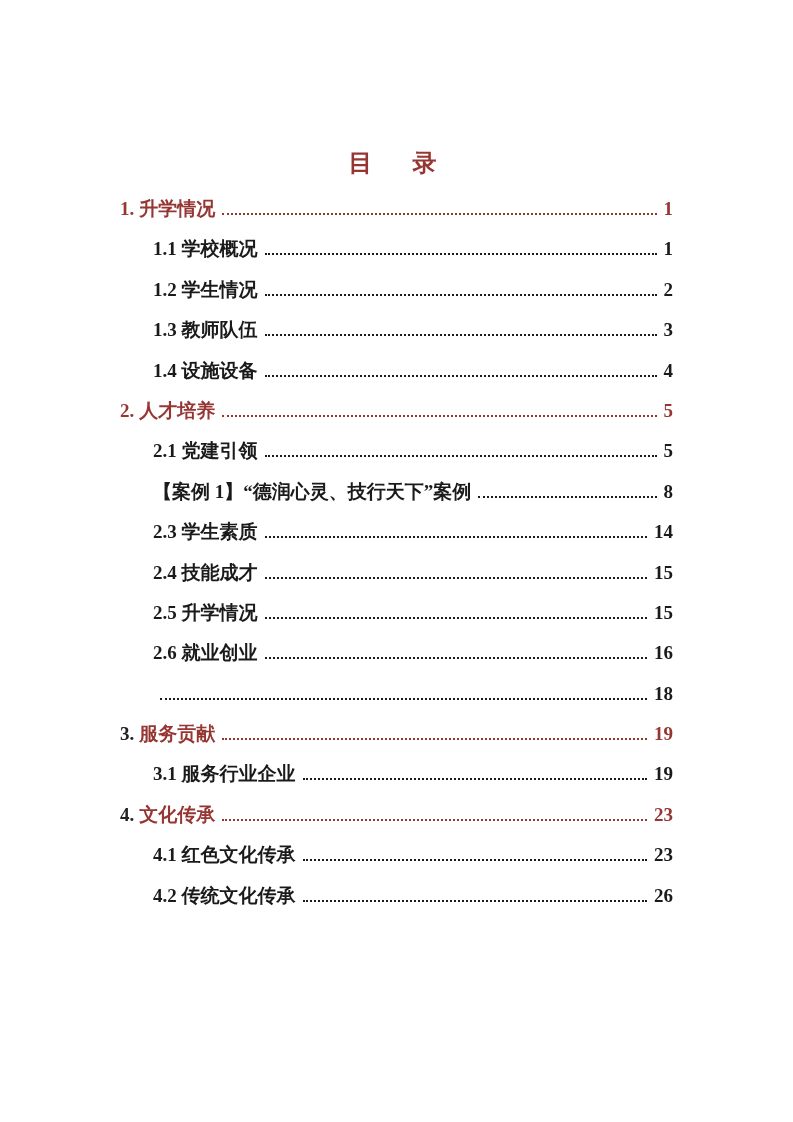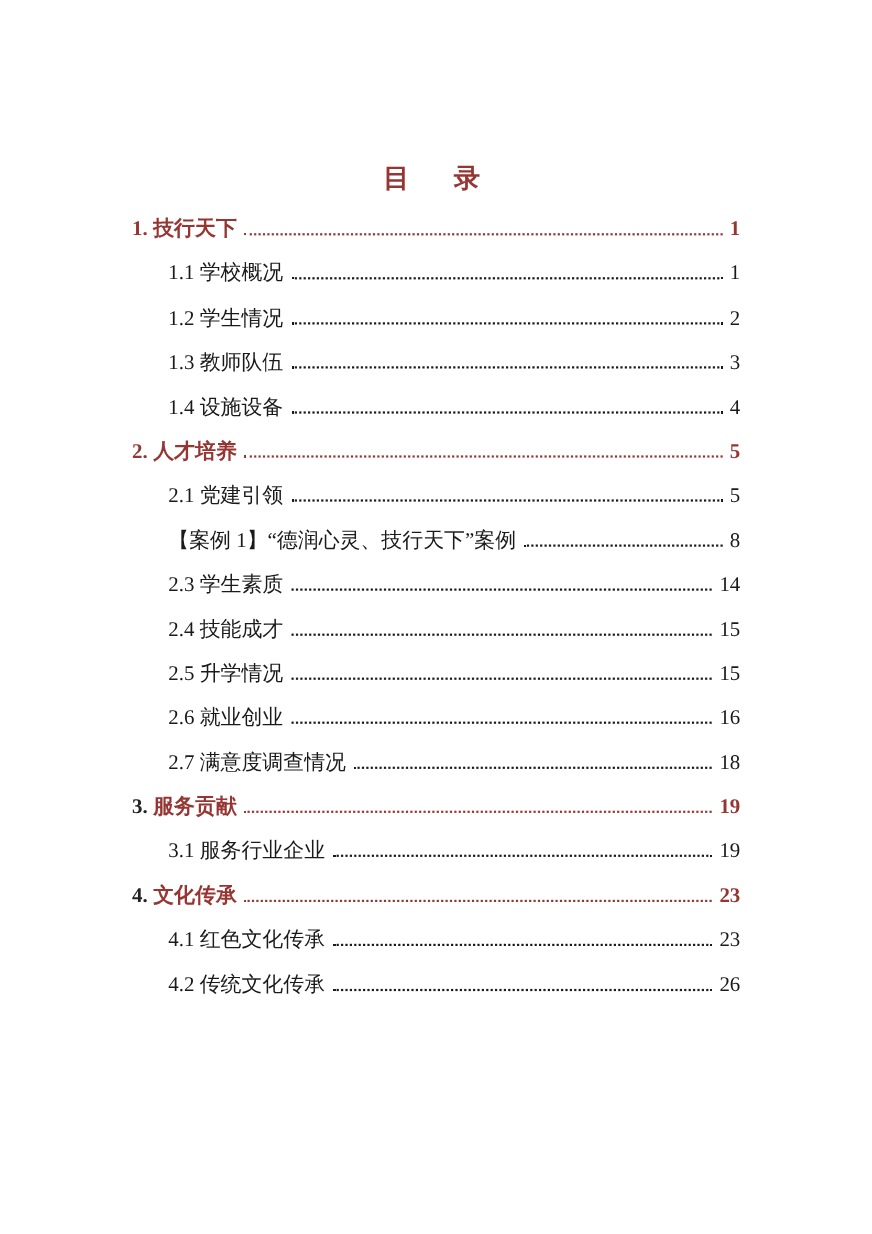--- a/index.html
+++ b/index.html
@@ -32,21 +32,21 @@
     line-height: 40.4px;
     font-size: 19px;
     white-space: nowrap;
   }
   .toc-row.lvl1 {
     color: var(--accent, #963633);
     font-weight: bold;
   }
   .toc-row.lvl2 {
     color: #1a1a1a;
-    font-weight: normal;
+    font-weight: bold;
     padding-left: 33px;
   }
   .toc-num { margin-right: 5px; }
   .toc-num.black { color: #222222; }
   .toc-num:empty { display: none; }
   .toc-dots {
     flex: 1;
     height: 0;
     margin: 0 7px 0 7px;
     border-bottom: 2px dotted currentColor;
@@ -54,21 +54,21 @@
   .toc-page { text-align: right; }
 </style>
 </head>
 <body>
 
 <div class="page" style="--accent: #963633; color: rgb(26, 26, 26);">
   <h1 class="title">目　录</h1>
   <div class="toc">
       <div class="toc-row lvl1">
     <span class="toc-num">1.</span>
-    <span class="toc-text">技行天下</span>
+    <span class="toc-text">升学情况</span>
     <span class="toc-dots"></span>
     <span class="toc-page">1</span>
   </div>
       <div class="toc-row lvl2">
 
     <span class="toc-text">1.1 学校概况</span>
     <span class="toc-dots"></span>
     <span class="toc-page">1</span>
   </div>
       <div class="toc-row lvl2">
@@ -126,21 +126,20 @@
     <span class="toc-page">15</span>
   </div>
       <div class="toc-row lvl2">
 
     <span class="toc-text">2.6 就业创业</span>
     <span class="toc-dots"></span>
     <span class="toc-page">16</span>
   </div>
       <div class="toc-row lvl2">
 
-    <span class="toc-text">2.7 满意度调查情况</span>
     <span class="toc-dots"></span>
     <span class="toc-page">18</span>
   </div>
       <div class="toc-row lvl1">
     <span class="toc-num black">3.</span>
     <span class="toc-text">服务贡献</span>
     <span class="toc-dots"></span>
     <span class="toc-page">19</span>
   </div>
       <div class="toc-row lvl2">

